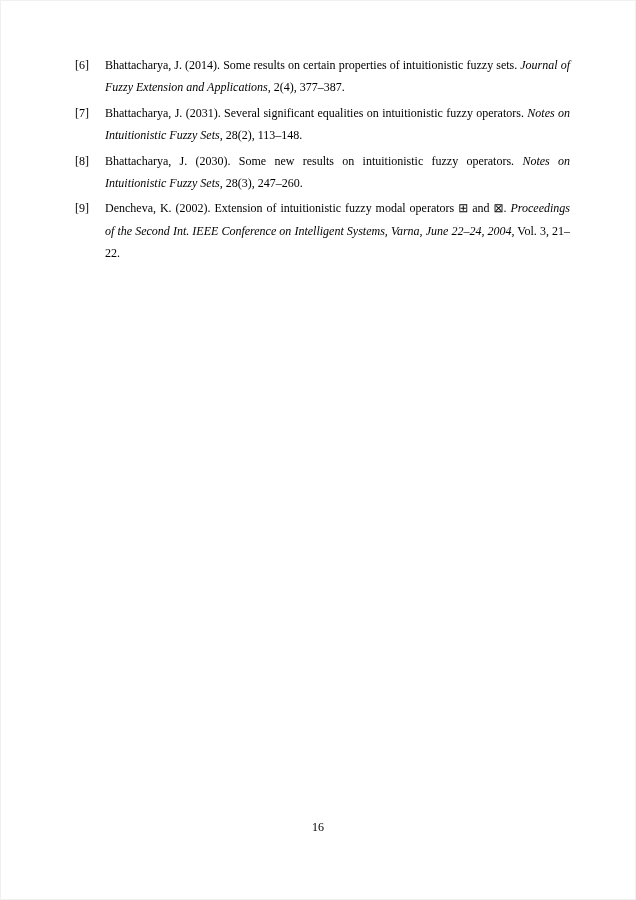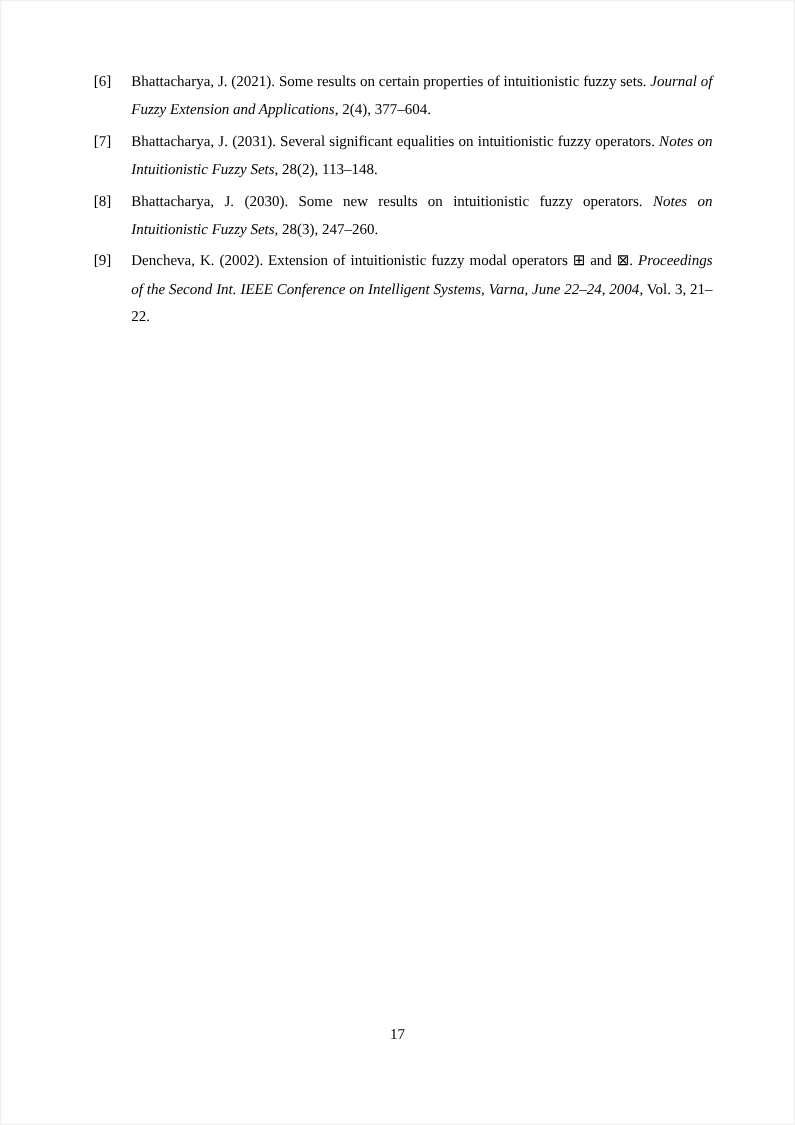--- a/index.html
+++ b/index.html
@@ -57,35 +57,35 @@
 </style>
 </head>
 <body>
 
 <div class="page">
 
   <ol class="ref-list">
 
     <li class="ref-item">
       <span class="ref-label">[6]</span>
-      <span class="ref-text"><span>Bhattacharya, J. (2021). Some results on certain properties of intuitionistic fuzzy sets. </span><span class="italic">Journal of Fuzzy Extension and Applications</span><span>, 2(4), 377–604.</span></span>
+      <span class="ref-text"><span>Bhattacharya, J. (2014). Some results on certain properties of intuitionistic fuzzy sets. </span><span class="italic">Journal of Fuzzy Extension and Applications</span><span>, 2(4), 377–387.</span></span>
     </li>
 
     <li class="ref-item">
       <span class="ref-label">[7]</span>
       <span class="ref-text"><span>Bhattacharya, J. (2031). Several significant equalities on intuitionistic fuzzy operators. </span><span class="italic">Notes on Intuitionistic Fuzzy Sets</span><span>, 28(2), 113–148.</span></span>
     </li>
 
     <li class="ref-item">
       <span class="ref-label">[8]</span>
       <span class="ref-text"><span>Bhattacharya, J. (2030). Some new results on intuitionistic fuzzy operators. </span><span class="italic">Notes on Intuitionistic Fuzzy Sets</span><span>, 28(3), 247–260.</span></span>
     </li>
 
     <li class="ref-item">
       <span class="ref-label">[9]</span>
       <span class="ref-text"><span>Dencheva, K. (2002). Extension of intuitionistic fuzzy modal operators ⊞ and ⊠. </span><span class="italic">Proceedings of the Second Int. IEEE Conference on Intelligent Systems, Varna, June 22–24, 2004</span><span>, Vol. 3, 21–22.</span></span>
     </li>
 
   </ol>
 
-  <div class="page-number">17</div>
+  <div class="page-number">16</div>
 
 </div>
 
 </body></html>

